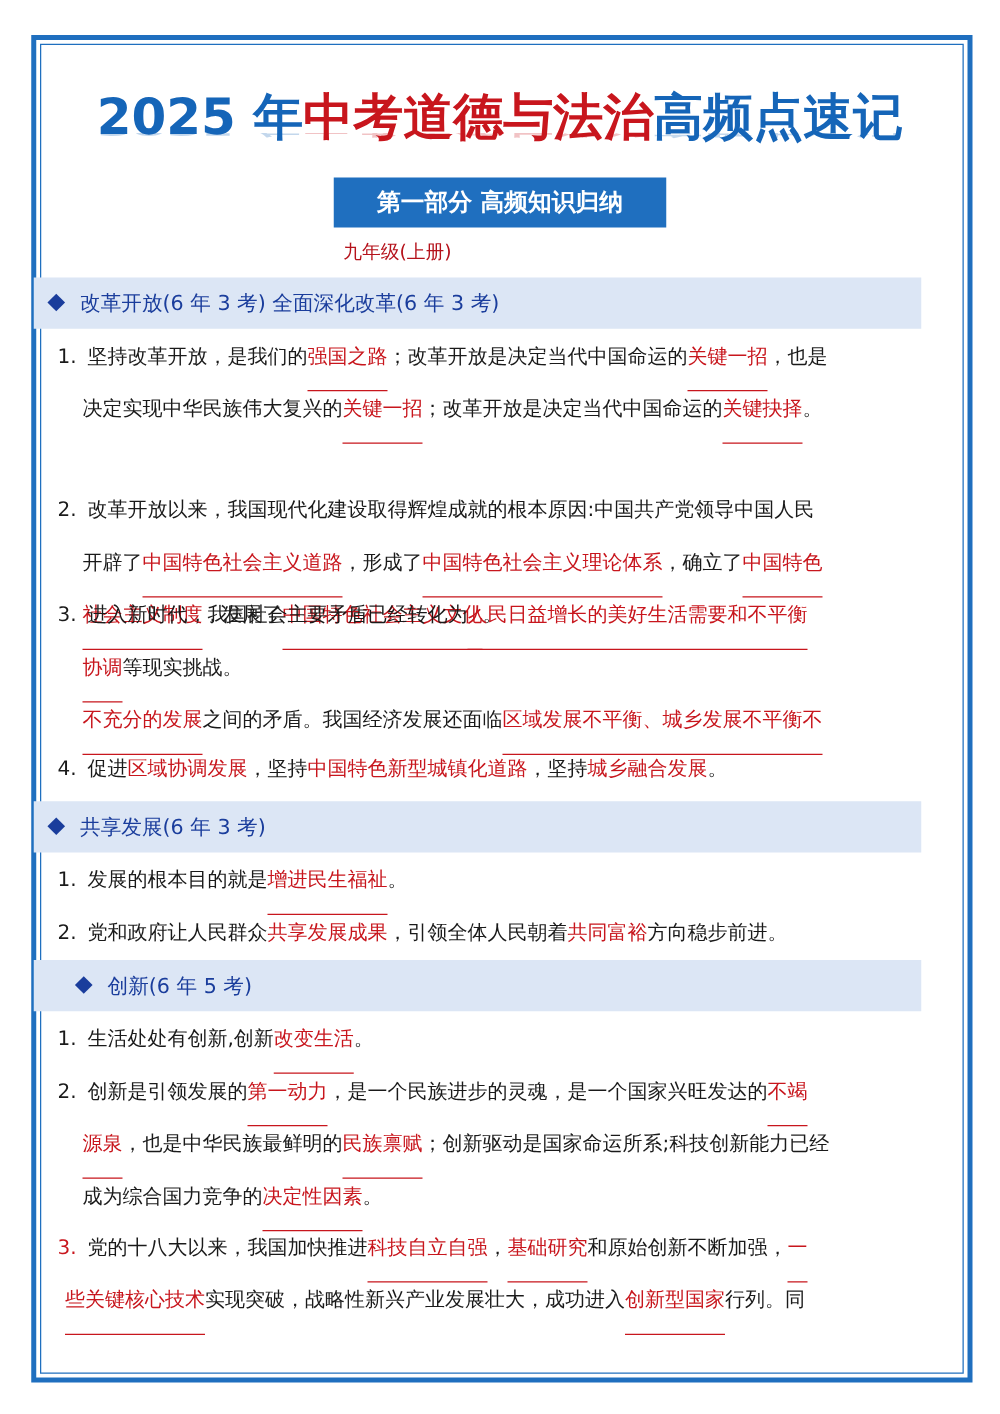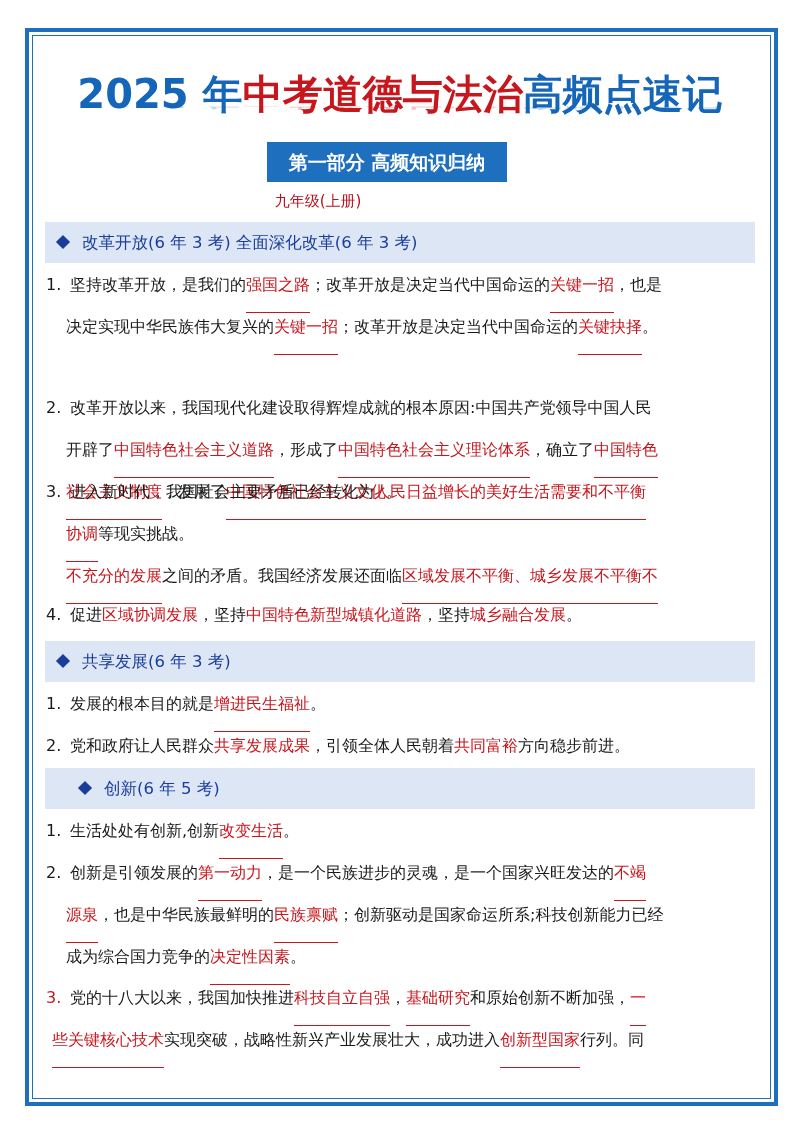--- a/index.html
+++ b/index.html
@@ -24,31 +24,31 @@
     .title .red { color: #c8161d; }
     .title-reflect {
       position: absolute; left: 0; width: 800px; top: 112px; height: 16px; overflow: hidden;
       text-align: center; font-weight: bold; font-size: 40px; line-height: 52px; white-space: nowrap;
       transform: scaleY(-0.35); transform-origin: top; opacity: 0.25;
     }
     .title-reflect .blue { color: #1565b8; }
     .title-reflect .red { color: #c8161d; }
 
     .part-banner {
-      position: absolute; left: 267px; top: 142px; width: 240px; height: 40px;
+      position: absolute; left: 267px; top: 142px; width: 266px; height: 40px;
       background: #1f6fbf; color: #ffffff; font-weight: bold; font-size: 19px;
       text-align: center; line-height: 40px; white-space: nowrap;
     }
     .grade {
       position: absolute; left: 0; width: 636px; top: 186px; text-align: center;
       color: #b5121b; font-weight: normal; font-size: 15px; line-height: 30px;
     }
 
     .section-head {
-      position: absolute; left: 45px; width: 710px; height: 41px;
+      position: absolute; left: 27px; width: 710px; height: 41px;
       background: #dce6f5; color: #1a3d9c; font-size: 16.5px; line-height: 41px;
       padding-left: 10px; white-space: nowrap;
     }
     .section-head .diamond {
       display: inline-block; width: 10px; height: 10px; background: #1a3d9c;
       transform: rotate(45deg); margin-right: 14px; margin-left: 3px; vertical-align: 1px;
     }
 
     .item {
       position: absolute; left: 46px; width: 712px; font-size: 16px; line-height: 42px;

